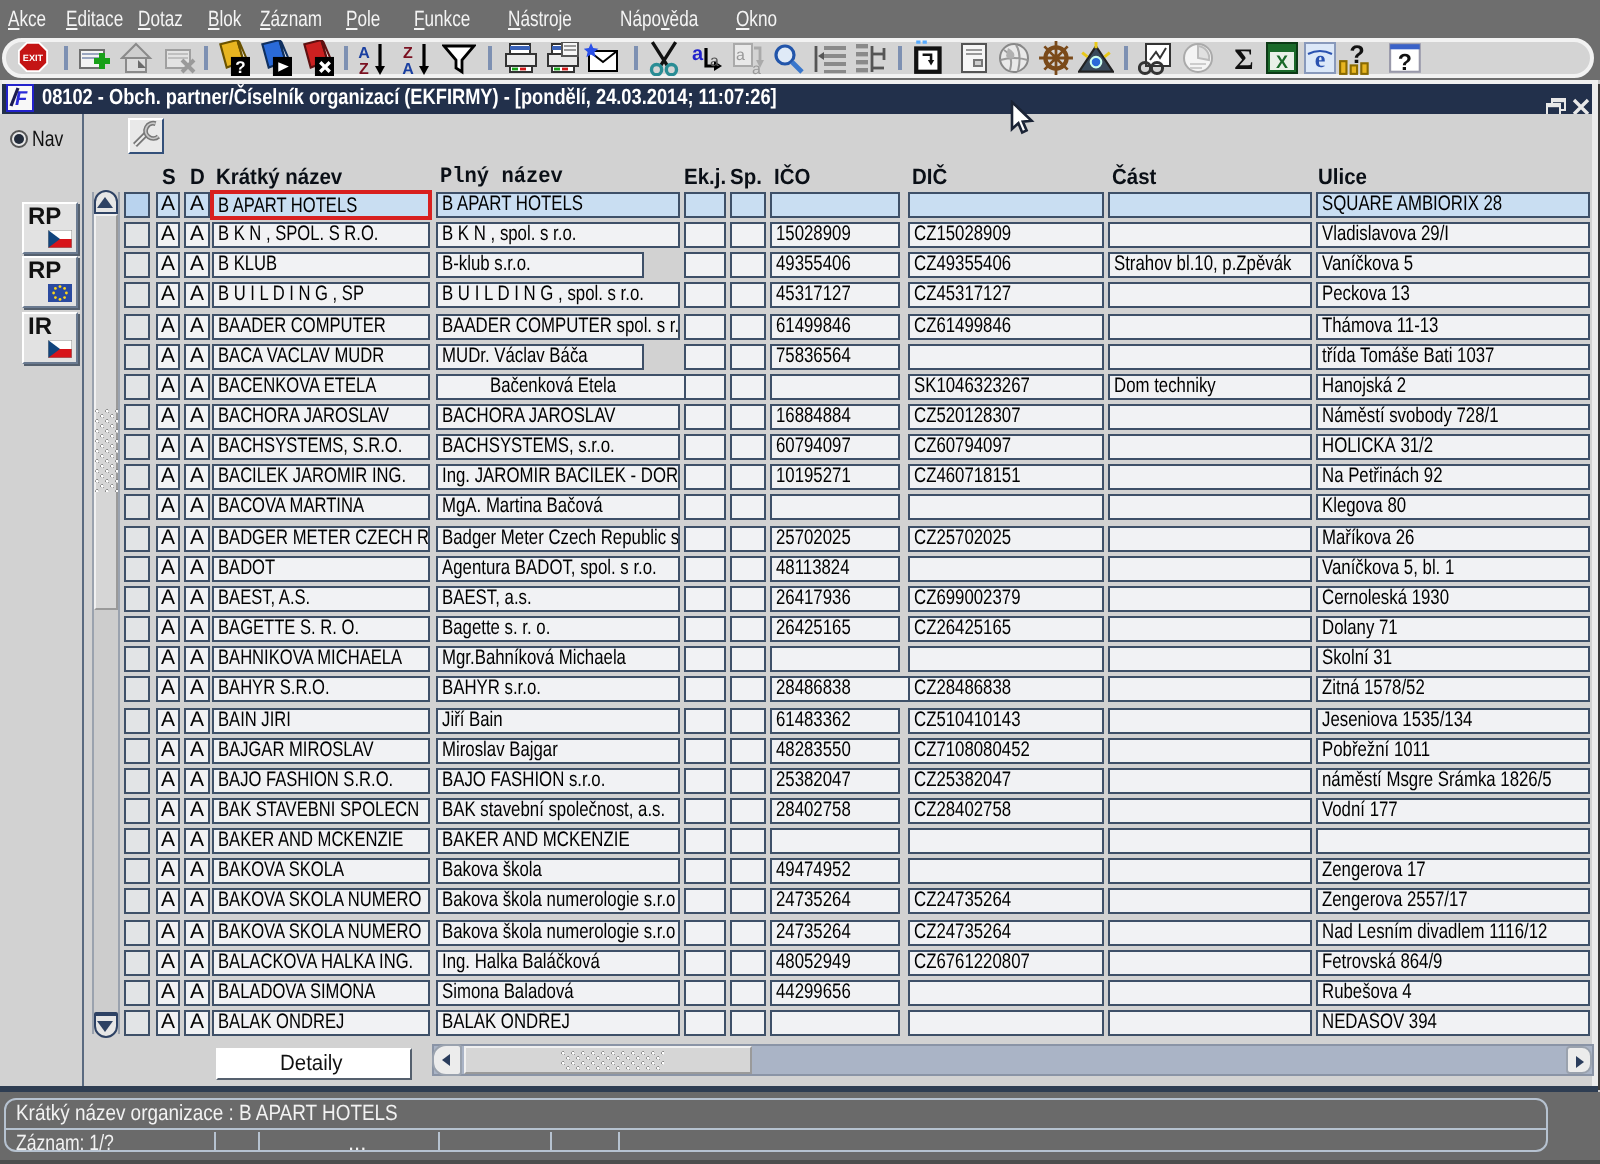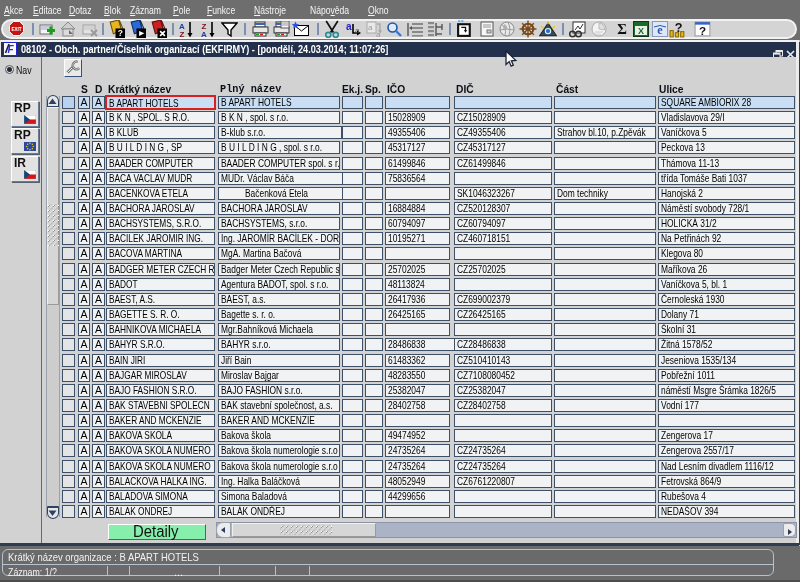--- a/index.html
+++ b/index.html
@@ -312,21 +312,21 @@
 <div class="cell" style="left:342px;width:21px;top:111px;"></div>
 <div class="cell" style="left:365px;width:18px;top:111px;"></div>
 <div class="cell" style="left:385px;width:65px;top:111px;"><span class="tx2">15028909</span></div>
 <div class="cell" style="left:454px;width:98px;top:111px;"><span class="tx2">CZ15028909</span></div>
 <div class="cell" style="left:554px;width:102px;top:111px;"></div>
 <div class="cell" style="left:658px;width:137px;top:111px;"><span class="tx2">Vladislavova 29/I</span></div>
 <div class="cell" style="left:62px;width:13px;top:126px;background:#e2e4e6;"></div>
 <div class="cell ctr" style="left:78px;width:12px;top:126px;">A</div>
 <div class="cell ctr" style="left:92px;width:13px;top:126px;">A</div>
 <div class="cell" style="left:106px;width:109px;top:126px;"><span class="tx">B KLUB</span></div>
-<div class="cell" style="left:218px;width:124px;top:126px;"><span class="tx2">B-klub s.r.o.</span></div>
+<div class="cell" style="left:218px;width:104px;top:126px;"><span class="tx2">B-klub s.r.o.</span></div>
 <div class="cell" style="left:342px;width:21px;top:126px;"></div>
 <div class="cell" style="left:365px;width:18px;top:126px;"></div>
 <div class="cell" style="left:385px;width:65px;top:126px;"><span class="tx2">49355406</span></div>
 <div class="cell" style="left:454px;width:98px;top:126px;"><span class="tx2">CZ49355406</span></div>
 <div class="cell" style="left:554px;width:102px;top:126px;"><span class="tx2">Strahov bl.10, p.Zpěvák</span></div>
 <div class="cell" style="left:658px;width:137px;top:126px;"><span class="tx2">Vaníčkova 5</span></div>
 <div class="cell" style="left:62px;width:13px;top:141px;background:#e2e4e6;"></div>
 <div class="cell ctr" style="left:78px;width:12px;top:141px;">A</div>
 <div class="cell ctr" style="left:92px;width:13px;top:141px;">A</div>
 <div class="cell" style="left:106px;width:109px;top:141px;"><span class="tx">B U I L D I N G , SP</span></div>
@@ -345,21 +345,21 @@
 <div class="cell" style="left:342px;width:21px;top:157px;"></div>
 <div class="cell" style="left:365px;width:18px;top:157px;"></div>
 <div class="cell" style="left:385px;width:65px;top:157px;"><span class="tx2">61499846</span></div>
 <div class="cell" style="left:454px;width:98px;top:157px;"><span class="tx2">CZ61499846</span></div>
 <div class="cell" style="left:554px;width:102px;top:157px;"></div>
 <div class="cell" style="left:658px;width:137px;top:157px;"><span class="tx2">Thámova 11-13</span></div>
 <div class="cell" style="left:62px;width:13px;top:172px;background:#e2e4e6;"></div>
 <div class="cell ctr" style="left:78px;width:12px;top:172px;">A</div>
 <div class="cell ctr" style="left:92px;width:13px;top:172px;">A</div>
 <div class="cell" style="left:106px;width:109px;top:172px;"><span class="tx">BACA VACLAV MUDR</span></div>
-<div class="cell" style="left:218px;width:144px;top:172px;"><span class="tx2">MUDr. Václav Báča</span></div>
+<div class="cell" style="left:218px;width:104px;top:172px;"><span class="tx2">MUDr. Václav Báča</span></div>
 <div class="cell" style="left:342px;width:21px;top:172px;"></div>
 <div class="cell" style="left:365px;width:18px;top:172px;"></div>
 <div class="cell" style="left:385px;width:65px;top:172px;"><span class="tx2">75836564</span></div>
 <div class="cell" style="left:454px;width:98px;top:172px;"></div>
 <div class="cell" style="left:554px;width:102px;top:172px;"></div>
 <div class="cell" style="left:658px;width:137px;top:172px;"><span class="tx2">třída Tomáše Bati 1037</span></div>
 <div class="cell" style="left:62px;width:13px;top:187px;background:#e2e4e6;"></div>
 <div class="cell ctr" style="left:78px;width:12px;top:187px;">A</div>
 <div class="cell ctr" style="left:92px;width:13px;top:187px;">A</div>
 <div class="cell" style="left:106px;width:109px;top:187px;"><span class="tx">BACENKOVA ETELA</span></div>
@@ -594,21 +594,21 @@
 <div class="cell ctr" style="left:78px;width:12px;top:505px;">A</div>
 <div class="cell ctr" style="left:92px;width:13px;top:505px;">A</div>
 <div class="cell" style="left:106px;width:109px;top:505px;"><span class="tx">BALAK ONDREJ</span></div>
 <div class="cell" style="left:218px;width:122px;top:505px;"><span class="tx2">BALÁK ONDŘEJ</span></div>
 <div class="cell" style="left:342px;width:21px;top:505px;"></div>
 <div class="cell" style="left:365px;width:18px;top:505px;"></div>
 <div class="cell" style="left:385px;width:65px;top:505px;"></div>
 <div class="cell" style="left:454px;width:98px;top:505px;"></div>
 <div class="cell" style="left:554px;width:102px;top:505px;"></div>
 <div class="cell" style="left:658px;width:137px;top:505px;"><span class="tx2">NEDAŠOV 394</span></div>
-<div class="abs" style="left:108px;top:524px;width:98px;height:16px;background:#86efac;border:1px solid #55606e;border-top-color:#fff;border-left-color:#fff;box-sizing:border-box;font-size:16px;text-align:center;line-height:14px;color:#111;"><span class="txh">Detaily</span></div>
+<div class="abs" style="left:108px;top:524px;width:98px;height:16px;background:#ffffff;border:1px solid #55606e;border-top-color:#fff;border-left-color:#fff;box-sizing:border-box;font-size:11px;text-align:center;line-height:14px;color:#111;"><span class="txh">Detaily</span></div>
 <div class="abs" style="left:216px;top:522px;width:581px;height:16px;background:#aab4c6;border:1px solid #8a94a6;box-sizing:border-box;"></div>
 <div class="abs" style="left:216px;top:522px;width:15px;height:16px;background:#ececec;border:1px solid #9aa2ae;border-radius:7px 2px 2px 7px;box-sizing:border-box;"><svg width="13" height="14">
       <polygon points="8,4 8,10 4,7" fill="#2a3c5c"></polygon>
     </svg></div>
 <div class="abs" style="left:232px;top:523px;width:144px;height:14px;background:#d6d6d6;border:1px solid #9a9a9a;border-top-color:#f0f0f0;border-left-color:#f0f0f0;box-sizing:border-box;"></div>
 <div class="abs" style="left:280px;top:525px;width:52px;height:10px;background-image:radial-gradient(circle 1.1px at 1.6px 1.6px,#ffffff 55%,rgba(110,110,110,0.8) 80%,transparent 92%),radial-gradient(circle 1.1px at 1.6px 1.6px,#ffffff 55%,rgba(110,110,110,0.8) 80%,transparent 92%);background-size:5px 5px,5px 5px;background-position:0 0,2.5px 2.5px;"></div>
 <div class="abs" style="left:783px;top:523px;width:13px;height:14px;background:#ececec;border:1px solid #9aa2ae;border-radius:2px 5px 5px 2px;box-sizing:border-box;"><svg width="11" height="12">
       <polygon points="4,3 4,9 8,6" fill="#2a3c5c"></polygon>
     </svg></div>
 <div class="abs" style="left:505px;top:50px;width:13px;height:18px;z-index:50;"><svg width="13" height="18" viewBox="0 0 13 18">

